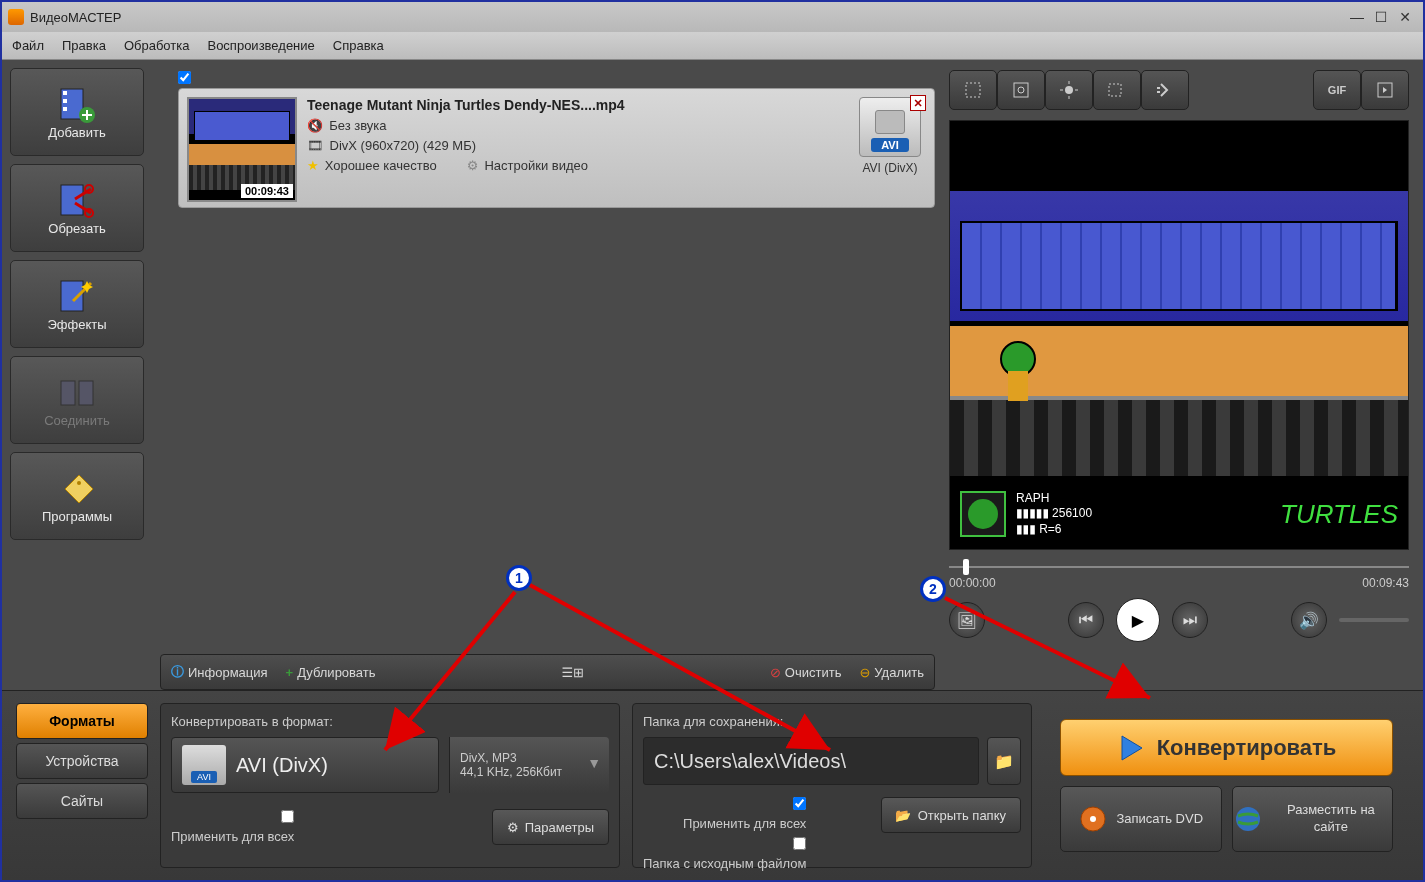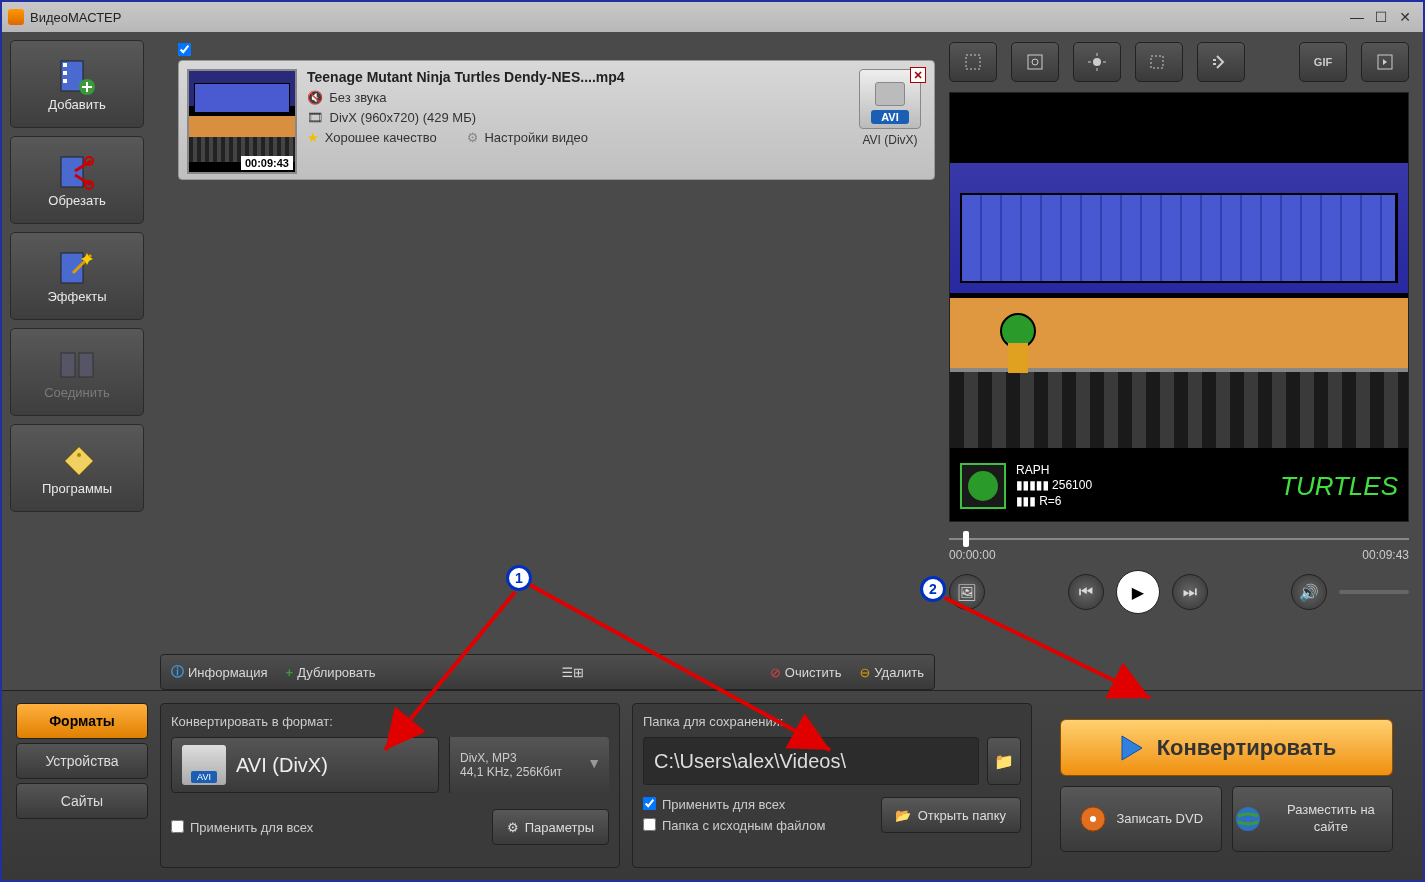--- a/index.html
+++ b/index.html
@@ -26,21 +26,21 @@
 .fmt-badge { width: 72px; display: flex; flex-direction: column; align-items: center; gap: 4px; }
 .fmt-badge .fmt-icon { width: 62px; height: 60px; background: linear-gradient(#eee,#bbb); border: 1px solid #888; border-radius: 4px; display: flex; flex-direction: column; align-items: center; justify-content: flex-end; }
 .fmt-badge .fmt-icon .tag { background: #1a5fb4; color: #fff; font-weight: bold; font-size: 11px; padding: 1px 10px; border-radius: 3px; margin-bottom: 4px; }
 .fmt-badge .txt { font-size: 12px; color: #333; }
 .close-x { position: absolute; top: 6px; right: 8px; width: 16px; height: 16px; background: #fff; border: 1px solid #a00; color: #a00; font-size: 11px; font-weight: bold; display: flex; align-items: center; justify-content: center; cursor: pointer; }
 .list-area { flex: 1; background: #4a4a4a; }
 .list-toolbar { height: 36px; background: linear-gradient(#4e4e4e,#3a3a3a); border: 1px solid #222; border-radius: 4px; display: flex; align-items: center; padding: 0 10px; gap: 18px; color: #d8d8d8; font-size: 13px; margin-top: 6px; }
 .list-toolbar .tbtn { display: flex; align-items: center; gap: 4px; cursor: pointer; }
 .list-toolbar .sep { flex: 1; }
 .right { width: 480px; padding: 10px 14px 0 6px; display: flex; flex-direction: column; }
-.preview-tools { display: flex; gap: 14px; margin-bottom: 10px; }
+.preview-tools { display: flex; margin-bottom: 10px; }
 .ptool { width: 48px; height: 40px; background: linear-gradient(#555,#3a3a3a); border: 1px solid #222; border-radius: 5px; cursor: pointer; display: flex; align-items: center; justify-content: center; color: #ccc; font-size: 11px; font-weight: bold; }
 .ptool.spacer { background: none; border: none; cursor: default; flex: 1; }
 .preview { background: #000; height: 430px; border: 1px solid #222; position: relative; overflow: hidden; }
 .timeline { height: 10px; margin: 12px 0 4px 0; position: relative; }
 .timeline .track { position: absolute; top: 4px; left: 0; right: 0; height: 2px; background: #888; }
 .timeline .scrub { position: absolute; left: 14px; top: -3px; width: 6px; height: 16px; background: #fff; border-radius: 2px; }
 .time-row { display: flex; justify-content: space-between; color: #ccc; font-size: 12px; }
 .play-row { display: flex; align-items: center; gap: 12px; margin-top: 8px; }
 .play-row .pbtn { width: 36px; height: 36px; background: radial-gradient(#666,#333); border: 1px solid #222; border-radius: 50%; display: flex; align-items: center; justify-content: center; color: #ddd; cursor: pointer; }
 .play-row .pbtn.big { width: 44px; height: 44px; background: #fff; color: #000; }
@@ -53,21 +53,21 @@
 .panel.fmt { width: 460px; }
 .panel.path { width: 400px; }
 .panel.actions { flex: 1; padding: 16px; background: none; border: none; gap: 10px; }
 .fmt-select { display: flex; gap: 10px; align-items: center; }
 .fmt-box { flex: 1; height: 56px; border: 1px solid #222; border-radius: 4px; background: linear-gradient(#555,#3a3a3a); display: flex; align-items: center; padding: 0 10px; gap: 10px; }
 .fmt-box .avi-ico { width: 44px; height: 40px; background: linear-gradient(#ddd,#aaa); border-radius: 3px; display: flex; align-items: flex-end; justify-content: center; }
 .fmt-box .avi-ico .tag { background: #1a5fb4; color: #fff; font-size: 9px; padding: 1px 6px; border-radius: 2px; margin-bottom: 2px; }
 .fmt-box .name { font-size: 20px; color: #eee; }
 .fmt-meta { width: 160px; height: 56px; border-left: 1px solid #222; background: linear-gradient(#555,#3a3a3a); display: flex; flex-direction: column; justify-content: center; padding: 0 10px; font-size: 12px; position: relative; border-radius: 0 4px 4px 0; }
 .fmt-meta .dd { position: absolute; right: 8px; top: 18px; color: #999; font-size: 14px; }
-.chk-row { display: flex; align-items: flex-start; gap: 6px; font-size: 13px; }
+.chk-row { display: flex; align-items: flex-end; gap: 6px; font-size: 13px; flex-direction: column; }
 .btn { height: 36px; background: linear-gradient(#585858,#3a3a3a); border: 1px solid #222; border-radius: 4px; color: #ddd; display: flex; align-items: center; justify-content: center; gap: 6px; cursor: pointer; font-size: 13px; padding: 0 14px; }
 .path-input { height: 48px; border: 1px solid #222; background: #2c2c2c; display: flex; align-items: center; padding: 0 10px; font-size: 20px; color: #ddd; border-radius: 3px; }
 .path-row { display: flex; gap: 8px; align-items: center; }
 .folder-btn { width: 34px; height: 48px; background: linear-gradient(#555,#3a3a3a); border: 1px solid #222; border-radius: 4px; display: flex; align-items: center; justify-content: center; cursor: pointer; }
 .convert-btn { height: 78px; background: linear-gradient(#ffd070,#f09010); border: 1px solid #8a5000; border-radius: 6px; display: flex; align-items: center; justify-content: center; gap: 10px; font-size: 22px; font-weight: bold; color: #333; cursor: pointer; }
 .action-row { display: flex; gap: 10px; }
 .action-btn { flex: 1; height: 66px; background: linear-gradient(#585858,#3a3a3a); border: 1px solid #222; border-radius: 5px; display: flex; align-items: center; justify-content: center; gap: 8px; color: #ddd; font-size: 13px; cursor: pointer; text-align: center; line-height: 1.3; }
 .annotation { position: absolute; pointer-events: none; }
 .marker { width: 26px; height: 26px; background: #fff; border: 3px solid #0030c0; border-radius: 50%; color: #0030c0; font-weight: bold; display: flex; align-items: center; justify-content: center; font-size: 14px; }
 svg.arrow { position: absolute; pointer-events: none; }
@@ -82,20 +82,27 @@
 <body>
 
 <div class="window">
   <div class="titlebar">
     <div class="app-icon"></div>
     <span>ВидеоМАСТЕР</span>
     <div class="spacer"></div>
     <div class="winbtn">—</div>
     <div class="winbtn">☐</div>
     <div class="winbtn">✕</div>
+  </div>
+  <div class="menubar">
+    <span>Файл</span>
+    <span>Правка</span>
+    <span>Обработка</span>
+    <span>Воспроизведение</span>
+    <span>Справка</span>
   </div>
   <div class="main">
     <div class="sidebar">
       <div class="sidebar-btn">
         <svg class="icon" viewBox="0 0 40 40">
             <rect x="4" y="4" width="22" height="30" fill="#4a6ad0" stroke="#222"></rect>
             <rect x="6" y="6" width="4" height="4" fill="#fff"></rect>
             <rect x="6" y="14" width="4" height="4" fill="#fff"></rect>
             <rect x="6" y="22" width="4" height="4" fill="#fff"></rect>
             <circle cx="30" cy="30" r="8" fill="#3a9a3a"></circle>

